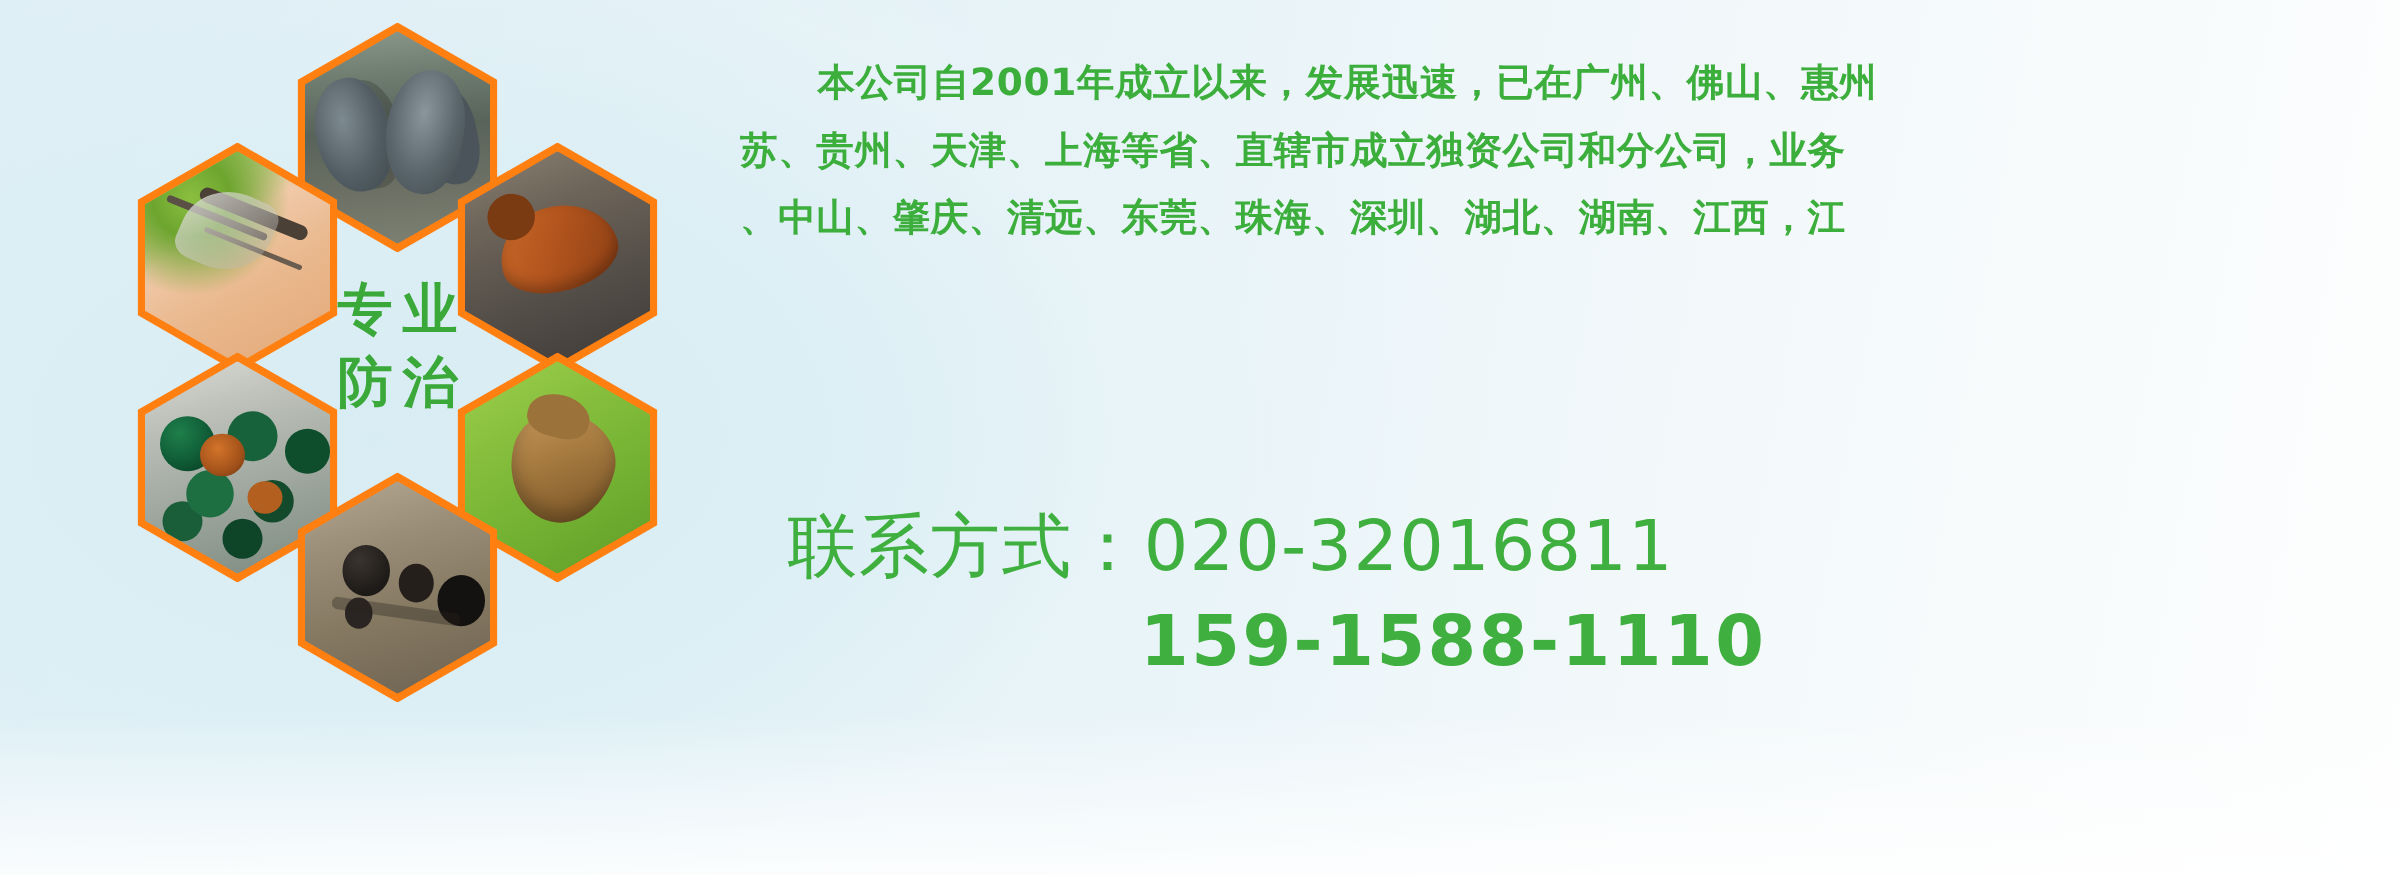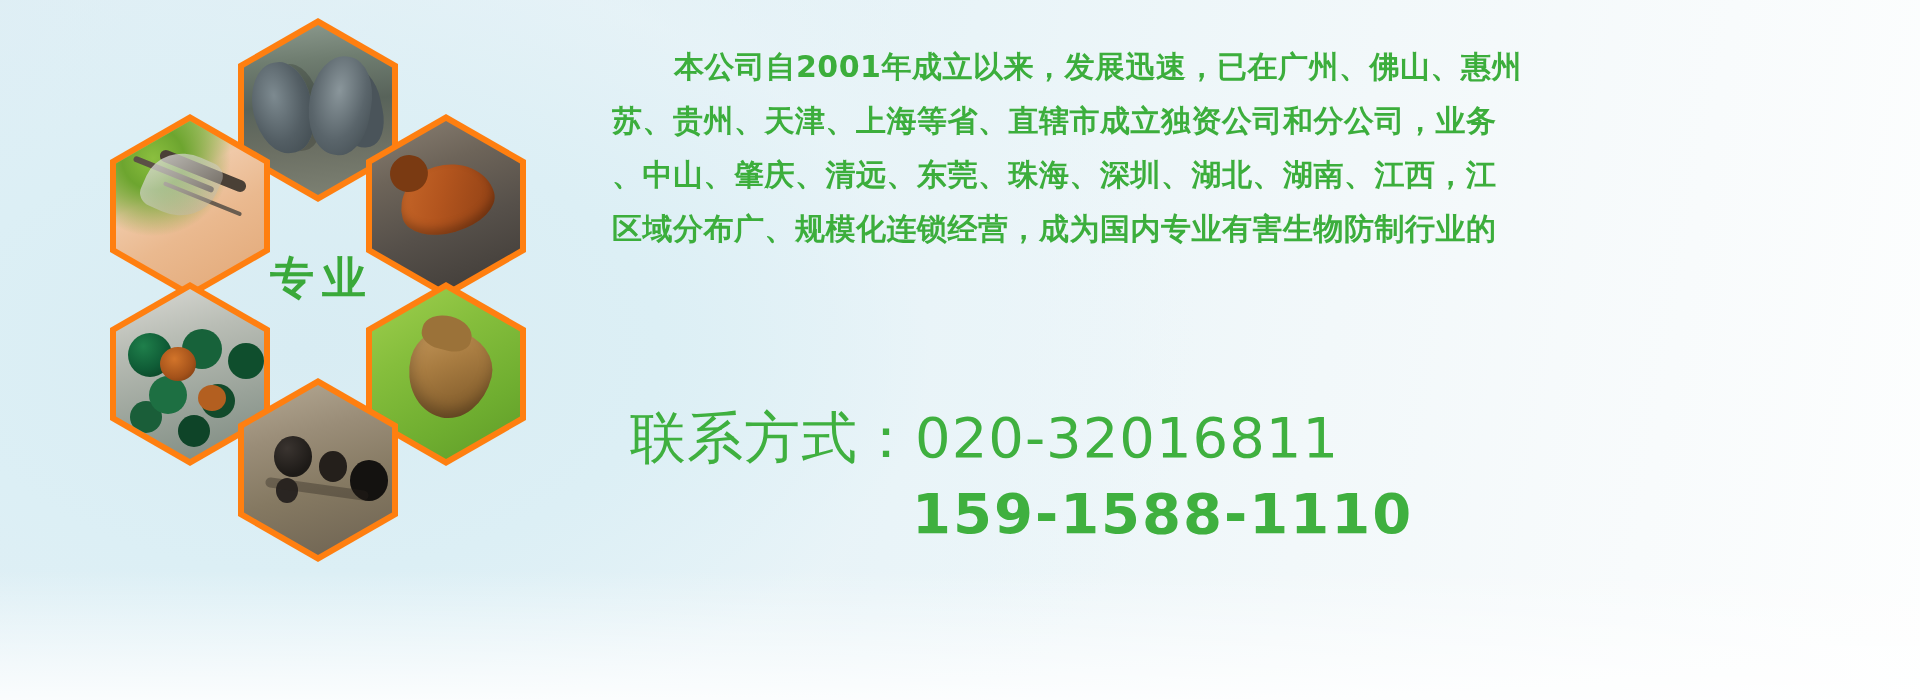--- a/index.html
+++ b/index.html
@@ -241,21 +241,21 @@
     left: 14%; top: 58%;
     width: 70%; height: 10px;
     background: rgba(40,34,28,0.35);
     border-radius: 6px;
     transform: rotate(8deg);
   }
 
   
   .copy {
     position: absolute;
-    left: 612px;
+    left: 592px;
     top: 40px;
     width: 1300px;
   }
   .para {
     color: #3cae3c;
     font-size: 30px;
     font-weight: bold;
     line-height: 54px;
     letter-spacing: 0.5px;
     white-space: nowrap;
@@ -325,28 +325,28 @@
     </div>
 
     <div class="hex hex-bottom">
       <div class="inner">
         <div class="art art-ant"></div>
       </div>
     </div>
 
     <div class="hex-center">
       <div class="cz">专业</div>
+      <div class="cz">防治</div>
     </div>
   </div>
 
   <div class="copy">
     <div class="para"><span class="indent"></span><span>本公司自2001年成立以来，发展迅速，已在广州、佛山、惠州</span></div>
     <div class="para">苏、贵州、天津、上海等省、直辖市成立独资公司和分公司，业务</div>
     <div class="para">、中山、肇庆、清远、东莞、珠海、深圳、湖北、湖南、江西，江</div>
-    <div class="para">区域分布广、规模化连锁经营，成为国内专业有害生物防制行业的</div>
   </div>
 
   <div class="contact">
     <div class="contact-line1">联系方式：020-32016811</div>
     <div class="contact-line2">159-1588-1110</div>
   </div>
 
 </div>
 
 </body></html>

